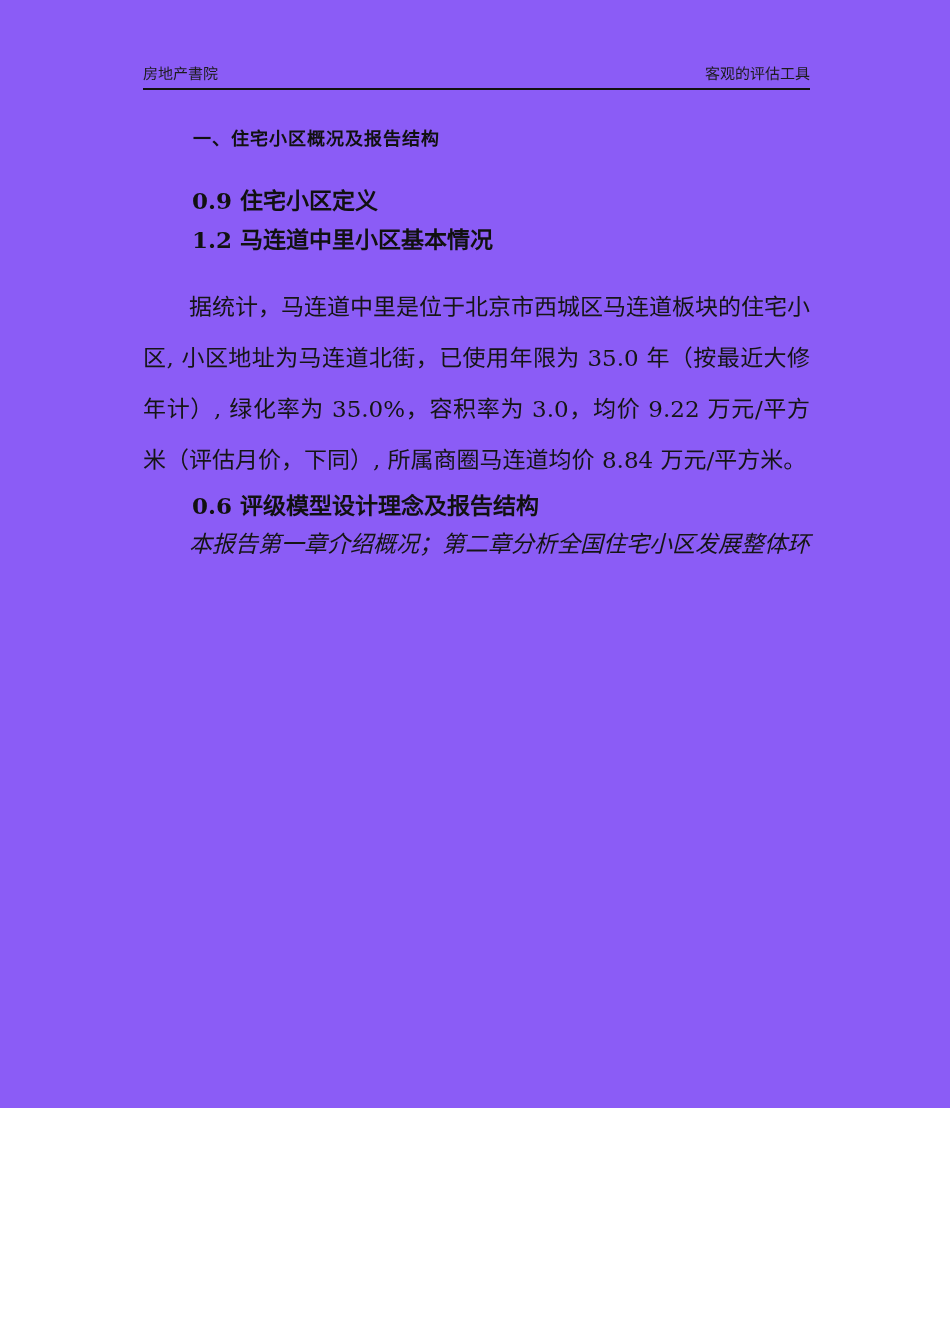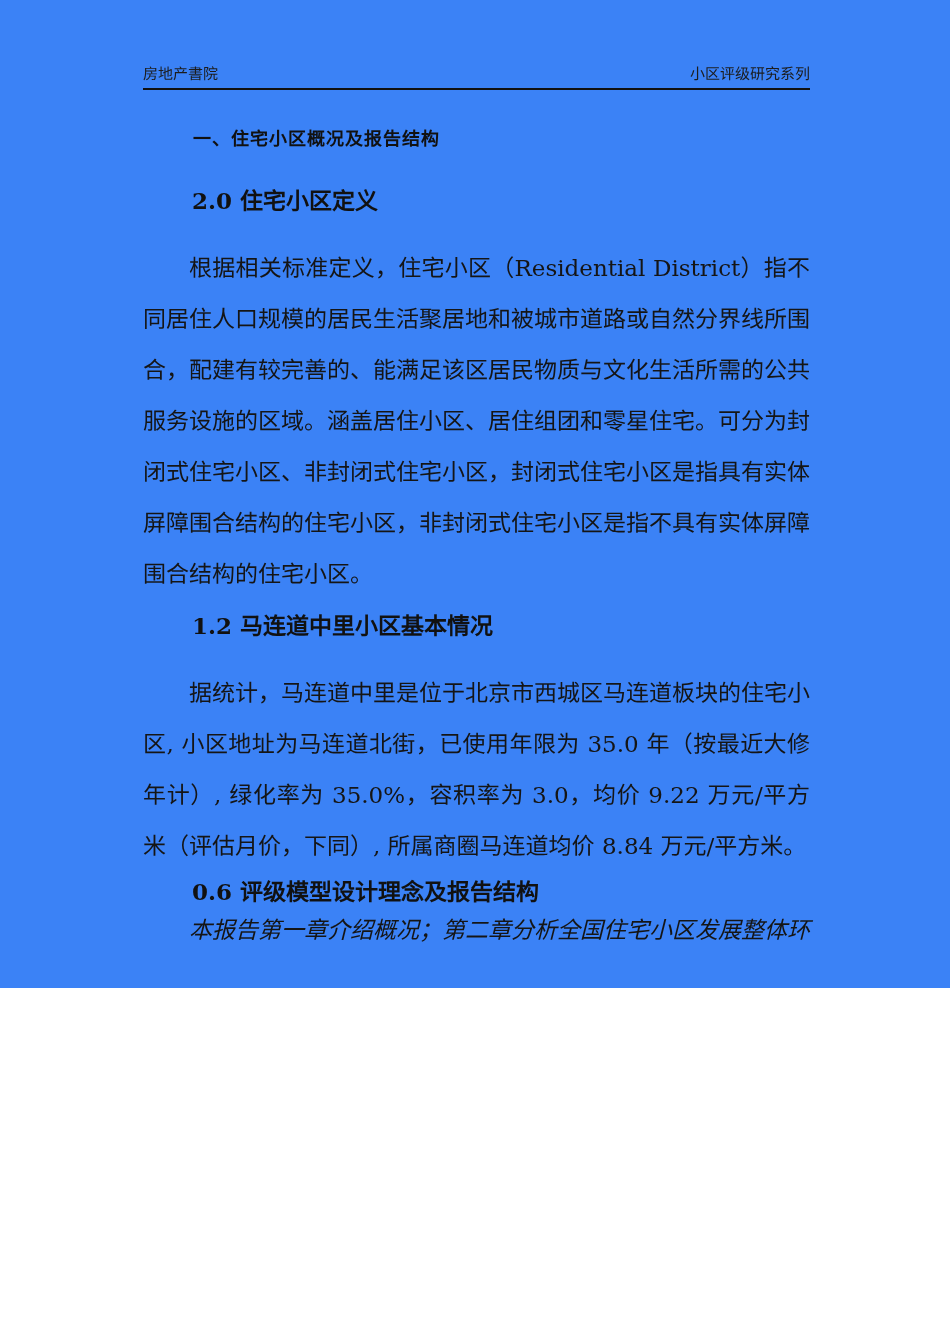--- a/index.html
+++ b/index.html
@@ -4,23 +4,23 @@
 <title>小区评级研究系列 - 第3页</title>
 <style>
   html, body {
     margin: 0;
     padding: 0;
     background: #ffffff;
   }
   .page {
     position: relative;
     width: 950px;
-    height: 988px;
+    height: 1108px;
     margin: 0 auto;
-    background: #3b82f6;
+    background: #8b5cf6;
     color: #1a1a1a;
     font-family: "DejaVu Serif", "Liberation Serif", serif;
     box-sizing: border-box;
     padding: 62px 140px 0 143px;
     overflow: hidden;
   }
   .page-header {
     display: flex;
     justify-content: space-between;
     align-items: flex-end;
@@ -71,28 +71,27 @@
     color: #222222;
   }
 </style>
 </head>
 <body>
 
 <div class="page">
 
   <div class="page-header">
     <span>房地产書院</span>
-    <span>小区评级研究系列</span>
+    <span>客观的评估工具</span>
   </div>
 
   <h1 class="doc-title">一、住宅小区概况及报告结构</h1>
 
-  <h2 class="doc-heading h-11">2.0 住宅小区定义</h2>
+  <h2 class="doc-heading h-11">0.9 住宅小区定义</h2>
 
-  <p class="doc-para">根据相关标准定义，住宅小区（Residential District）指不同居住人口规模的居民生活聚居地和被城市道路或自然分界线所围合，配建有较完善的、能满足该区居民物质与文化生活所需的公共服务设施的区域。涵盖居住小区、居住组团和零星住宅。可分为封闭式住宅小区、非封闭式住宅小区，封闭式住宅小区是指具有实体屏障围合结构的住宅小区，非封闭式住宅小区是指不具有实体屏障围合结构的住宅小区。</p>
 
   <h2 class="doc-heading h-12">1.2 马连道中里小区基本情况</h2>
 
   <p class="doc-para">据统计，马连道中里是位于北京市西城区马连道板块的住宅小区, 小区地址为马连道北街，已使用年限为 35.0 年（按最近大修年计）, 绿化率为 35.0%，容积率为 3.0，均价 9.22 万元/平方米（评估月价，下同）, 所属商圈马连道均价 8.84 万元/平方米。</p>
 
   <h2 class="doc-heading h-13">0.6 评级模型设计理念及报告结构</h2>
 
 
   <p class="doc-para follow">本报告第一章介绍概况；第二章分析全国住宅小区发展整体环</p>
 

